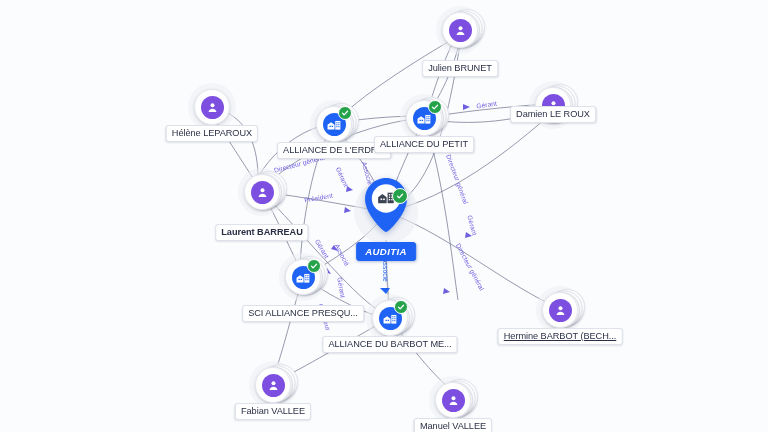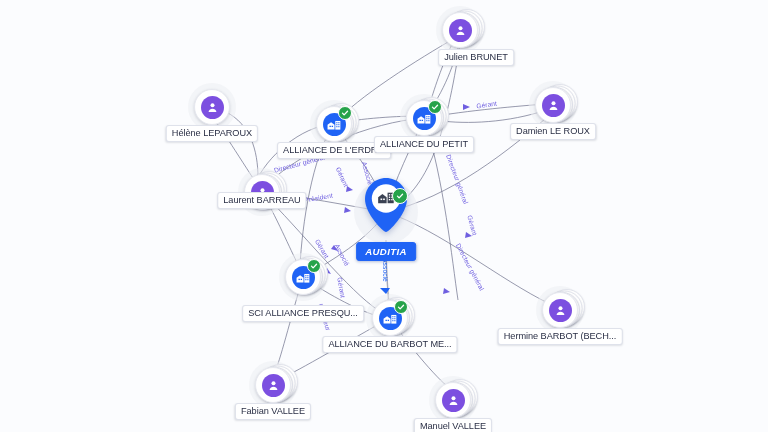--- a/index.html
+++ b/index.html
@@ -375,21 +375,21 @@
         <div class="stack s2"></div>
         <div class="stack s3"></div>
         <div class="disc">
           <div class="inner person">
             <svg width="13" height="13" viewBox="0 0 24 24" aria-hidden="true">
               <circle cx="12" cy="8" r="3.7" fill="#ffffff"></circle>
               <path d="M4.8 20.5c0-4.1 3.3-6.4 7.2-6.4s7.2 2.3 7.2 6.4z" fill="#ffffff"></path>
             </svg>
           </div>
         </div>
-        <div class="label" style="top: 19px; margin-left: 16px;">Julien BRUNET</div>
+        <div class="label" style="top: 30px;">Julien BRUNET</div>
       </div>
       <div class="node" style="left: 212px; top: 107px;">
         <div class="halo" style="width: 48px; height: 48px;"></div>
         <div class="disc">
           <div class="inner person">
             <svg width="13" height="13" viewBox="0 0 24 24" aria-hidden="true">
               <circle cx="12" cy="8" r="3.7" fill="#ffffff"></circle>
               <path d="M4.8 20.5c0-4.1 3.3-6.4 7.2-6.4s7.2 2.3 7.2 6.4z" fill="#ffffff"></path>
             </svg>
           </div>
@@ -402,51 +402,51 @@
         <div class="stack s2"></div>
         <div class="stack s3"></div>
         <div class="disc">
           <div class="inner person">
             <svg width="13" height="13" viewBox="0 0 24 24" aria-hidden="true">
               <circle cx="12" cy="8" r="3.7" fill="#ffffff"></circle>
               <path d="M4.8 20.5c0-4.1 3.3-6.4 7.2-6.4s7.2 2.3 7.2 6.4z" fill="#ffffff"></path>
             </svg>
           </div>
         </div>
-        <div class="label" style="top: 18px;">Damien LE ROUX</div>
+        <div class="label" style="top: 1px;">Damien LE ROUX</div>
       </div>
       <div class="node" style="left: 262px; top: 192px;">
         <div class="halo" style="width: 48px; height: 48px;"></div>
         <div class="stack s1"></div>
         <div class="stack s2"></div>
         <div class="stack s3"></div>
         <div class="disc">
           <div class="inner person">
             <svg width="13" height="13" viewBox="0 0 24 24" aria-hidden="true">
               <circle cx="12" cy="8" r="3.7" fill="#ffffff"></circle>
               <path d="M4.8 20.5c0-4.1 3.3-6.4 7.2-6.4s7.2 2.3 7.2 6.4z" fill="#ffffff"></path>
             </svg>
           </div>
         </div>
-        <div class="label" style="top: 0;">Laurent BARREAU</div>
+        <div class="label" style="top: 32px; font-weight: bold;">Laurent BARREAU</div>
       </div>
       <div class="node" style="left: 560px; top: 310px;">
         <div class="halo" style="width: 48px; height: 48px;"></div>
         <div class="stack s1"></div>
         <div class="stack s2"></div>
         <div class="stack s3"></div>
         <div class="disc">
           <div class="inner person">
             <svg width="13" height="13" viewBox="0 0 24 24" aria-hidden="true">
               <circle cx="12" cy="8" r="3.7" fill="#ffffff"></circle>
               <path d="M4.8 20.5c0-4.1 3.3-6.4 7.2-6.4s7.2 2.3 7.2 6.4z" fill="#ffffff"></path>
             </svg>
           </div>
         </div>
-        <div class="label" style="top: 18px;">Hermine BARBOT (BECH...</div>
+        <div class="label" style="top: 18px; text-decoration: underline;">Hermine BARBOT (BECH...</div>
       </div>
       <div class="node" style="left: 273px; top: 385px;">
         <div class="halo" style="width: 48px; height: 48px;"></div>
         <div class="stack s1"></div>
         <div class="stack s2"></div>
         <div class="stack s3"></div>
         <div class="disc">
           <div class="inner person">
             <svg width="13" height="13" viewBox="0 0 24 24" aria-hidden="true">
               <circle cx="12" cy="8" r="3.7" fill="#ffffff"></circle>

